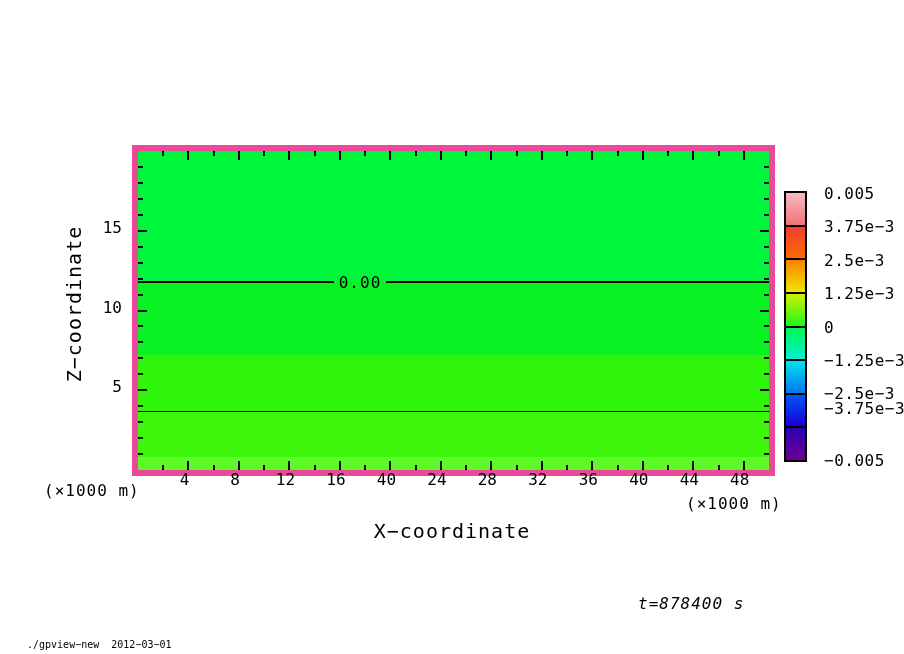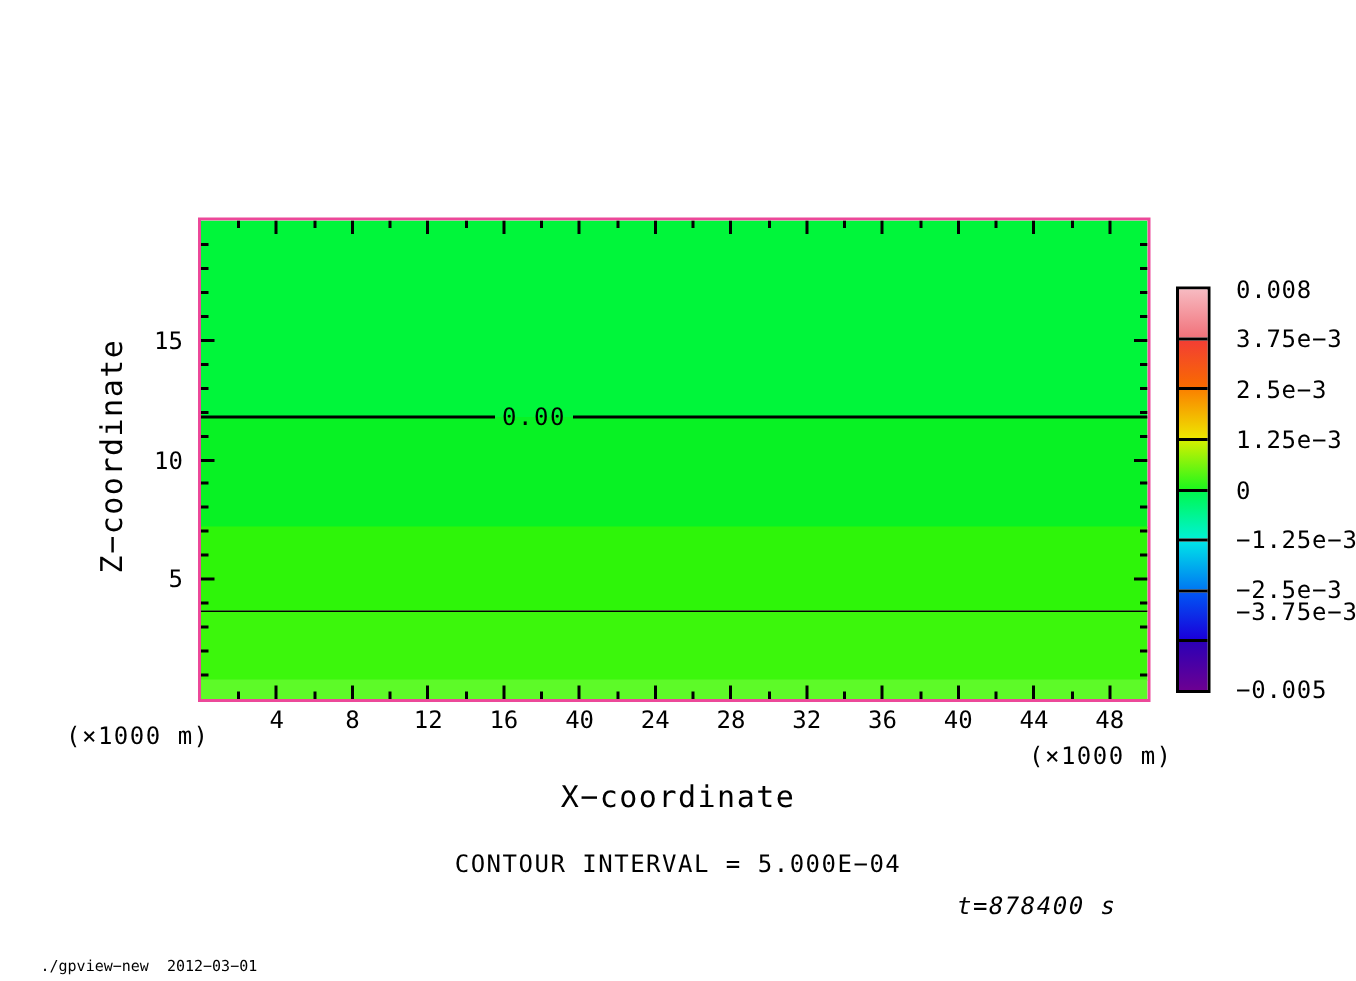--- a/index.html
+++ b/index.html
@@ -1,21 +1,21 @@
 <!DOCTYPE html>
 <html><head>
 <meta charset="utf-8">
 <style>
   html,body{margin:0;padding:0;background:#fff;}
   #stage{position:relative;width:904px;height:654px;background:#ffffff;overflow:hidden;
          font-family:"DejaVu Sans Mono",monospace;color:#000;}
   .abs{position:absolute;}
   #title{top:78px;left:0;width:100%;text-align:center;font-size:22px;letter-spacing:2px;white-space:pre;}
   #ylabel{left:74px;top:304px;transform:translate(-50%,-50%) rotate(-90deg);font-size:20px;letter-spacing:1px;white-space:nowrap;}
-  #plot{left:132px;top:145px;width:631px;height:319px;border:2px solid #ec4899;overflow:hidden;}
+  #plot{left:132px;top:145px;width:631px;height:319px;border:6px solid #ec4899;overflow:hidden;}
   .band{position:absolute;left:0;width:100%;}
   .cline{position:absolute;background:#000;}
   .clabel{position:absolute;transform:translate(-50%,-50%);font-size:16px;letter-spacing:1px;white-space:pre;}
   .tick{position:absolute;background:#000;}
   .xlab{position:absolute;transform:translateX(-50%);font-size:16px;white-space:pre;}
   .ylab{position:absolute;transform:translate(-100%,-50%);font-size:16px;white-space:pre;}
   #unit-left{left:44px;top:481px;font-size:16px;letter-spacing:1px;white-space:pre;}
   #unit-right{left:686px;top:494px;font-size:16px;letter-spacing:1px;white-space:pre;}
   #xlabel{top:519px;left:0;width:904px;text-align:center;font-size:20px;letter-spacing:1px;white-space:pre;}
   #cinterval{top:566px;left:0;width:904px;text-align:center;font-size:16px;letter-spacing:1px;white-space:pre;}
@@ -126,21 +126,20 @@
       <div class="tick" style="top: 46.85px; right: 0px; height: 2px; width: 5px;"></div>
       <div class="tick" style="top: 30.9px; left: 0px; height: 2px; width: 5px;"></div>
       <div class="tick" style="top: 30.9px; right: 0px; height: 2px; width: 5px;"></div>
       <div class="tick" style="top: 14.95px; left: 0px; height: 2px; width: 5px;"></div>
       <div class="tick" style="top: 14.95px; right: 0px; height: 2px; width: 5px;"></div>
     </div>
 
   <div id="unit-left" class="abs">(×1000 m)</div>
   <div id="unit-right" class="abs">(×1000 m)</div>
   <div id="xlabel" class="abs">X−coordinate</div>
-  <div id="cinterval" class="abs">CONTOUR INTERVAL = 5.000E−04</div>
   <div id="timetext" class="abs">t=878400 s</div>
 
   <div id="cbar" class="abs">
       <div class="cbseg" style="background: linear-gradient(rgb(247, 186, 193), rgb(241, 114, 122));"></div>
       <div class="cbseg" style="background: linear-gradient(rgb(242, 62, 52), rgb(249, 107, 0)); border-top: 2px solid rgb(0, 0, 0);"></div>
       <div class="cbseg" style="background: linear-gradient(rgb(250, 130, 0), rgb(238, 230, 0)); border-top: 2px solid rgb(0, 0, 0);"></div>
       <div class="cbseg" style="background: linear-gradient(rgb(210, 240, 0), rgb(30, 248, 28)); border-top: 2px solid rgb(0, 0, 0);"></div>
       <div class="cbseg" style="background: linear-gradient(rgb(0, 248, 80), rgb(0, 242, 212)); border-top: 2px solid rgb(0, 0, 0);"></div>
       <div class="cbseg" style="background: linear-gradient(rgb(0, 228, 232), rgb(0, 120, 242)); border-top: 2px solid rgb(0, 0, 0);"></div>
       <div class="cbseg" style="background: linear-gradient(rgb(0, 86, 244), rgb(26, 0, 218)); border-top: 2px solid rgb(0, 0, 0);"></div>
@@ -156,21 +155,21 @@
     <div class="xlab abs" style="left: 436.88px; top: 470px;">24</div>
     <div class="xlab abs" style="left: 487.36px; top: 470px;">28</div>
     <div class="xlab abs" style="left: 537.84px; top: 470px;">32</div>
     <div class="xlab abs" style="left: 588.32px; top: 470px;">36</div>
     <div class="xlab abs" style="left: 638.8px; top: 470px;">40</div>
     <div class="xlab abs" style="left: 689.28px; top: 470px;">44</div>
     <div class="xlab abs" style="left: 739.76px; top: 470px;">48</div>
     <div class="ylab abs" style="left: 122px; top: 386.25px;">5</div>
     <div class="ylab abs" style="left: 122px; top: 306.5px;">10</div>
     <div class="ylab abs" style="left: 122px; top: 226.75px;">15</div>
-    <div class="cblab abs" style="top: 193px;">0.008</div>
+    <div class="cblab abs" style="top: 193px;">0.005</div>
     <div class="cblab abs" style="top: 226.375px;">3.75e−3</div>
     <div class="cblab abs" style="top: 259.75px;">2.5e−3</div>
     <div class="cblab abs" style="top: 293.125px;">1.25e−3</div>
     <div class="cblab abs" style="top: 326.5px;">0</div>
     <div class="cblab abs" style="top: 359.875px;">−1.25e−3</div>
     <div class="cblab abs" style="top: 393.25px;">−2.5e−3</div>
     <div class="cblab abs" style="top: 408px;">−3.75e−3</div>
     <div class="cblab abs" style="top: 460px;">−0.005</div>
   </div>
 

